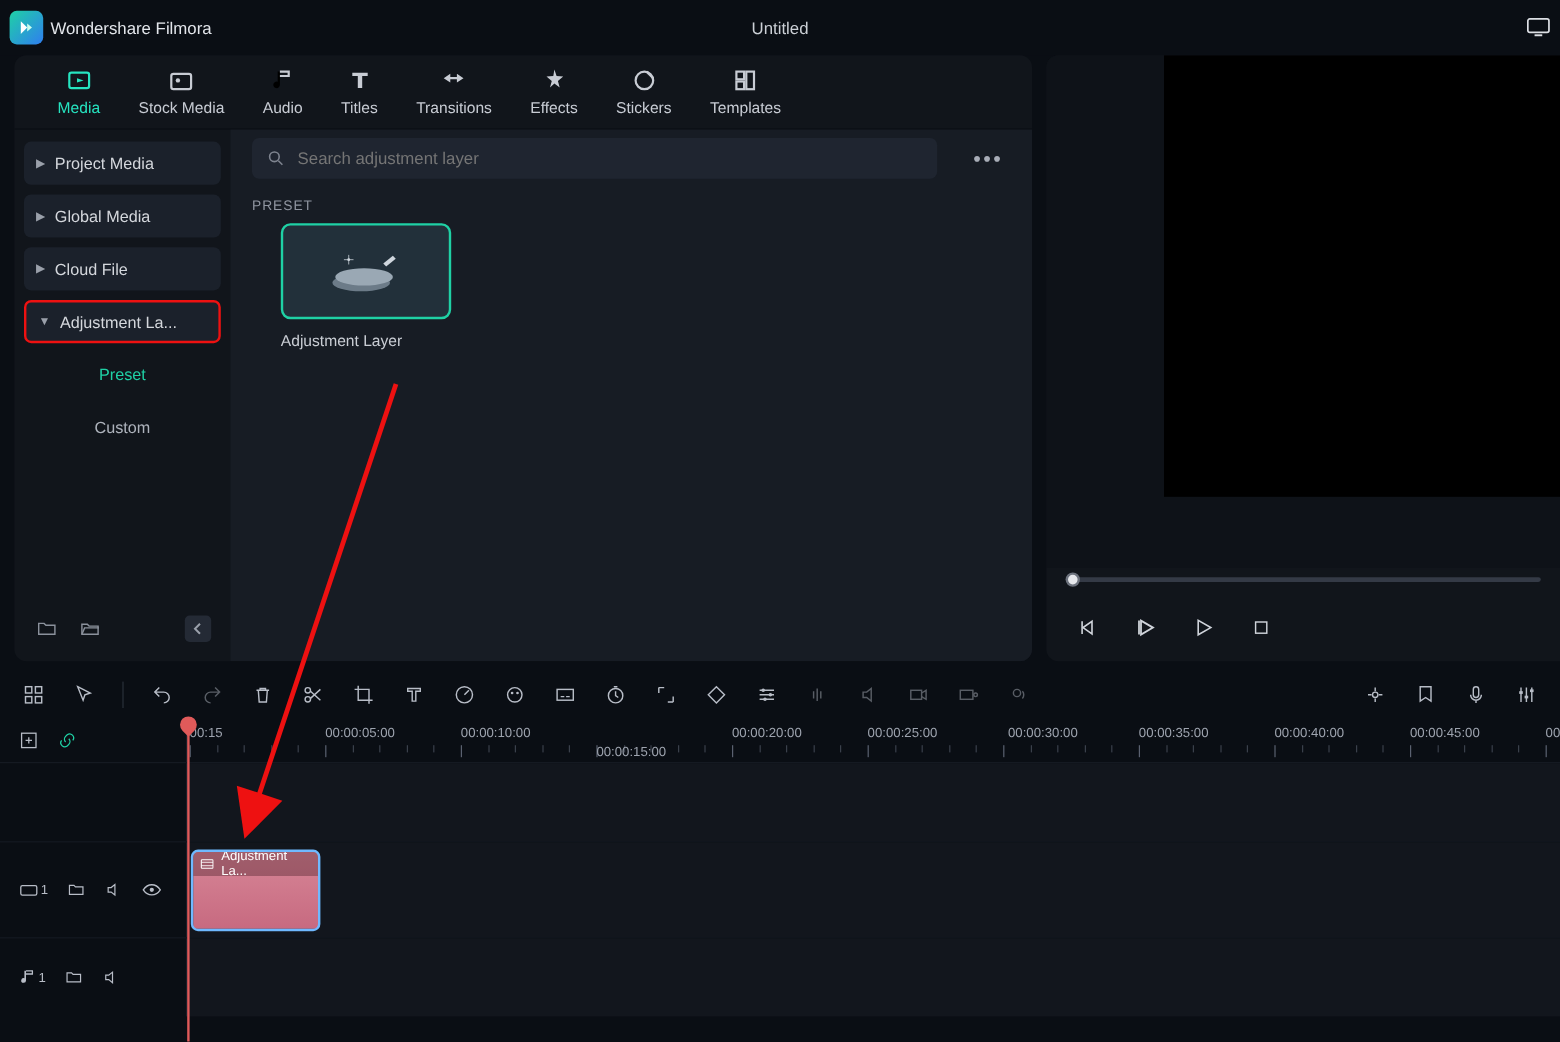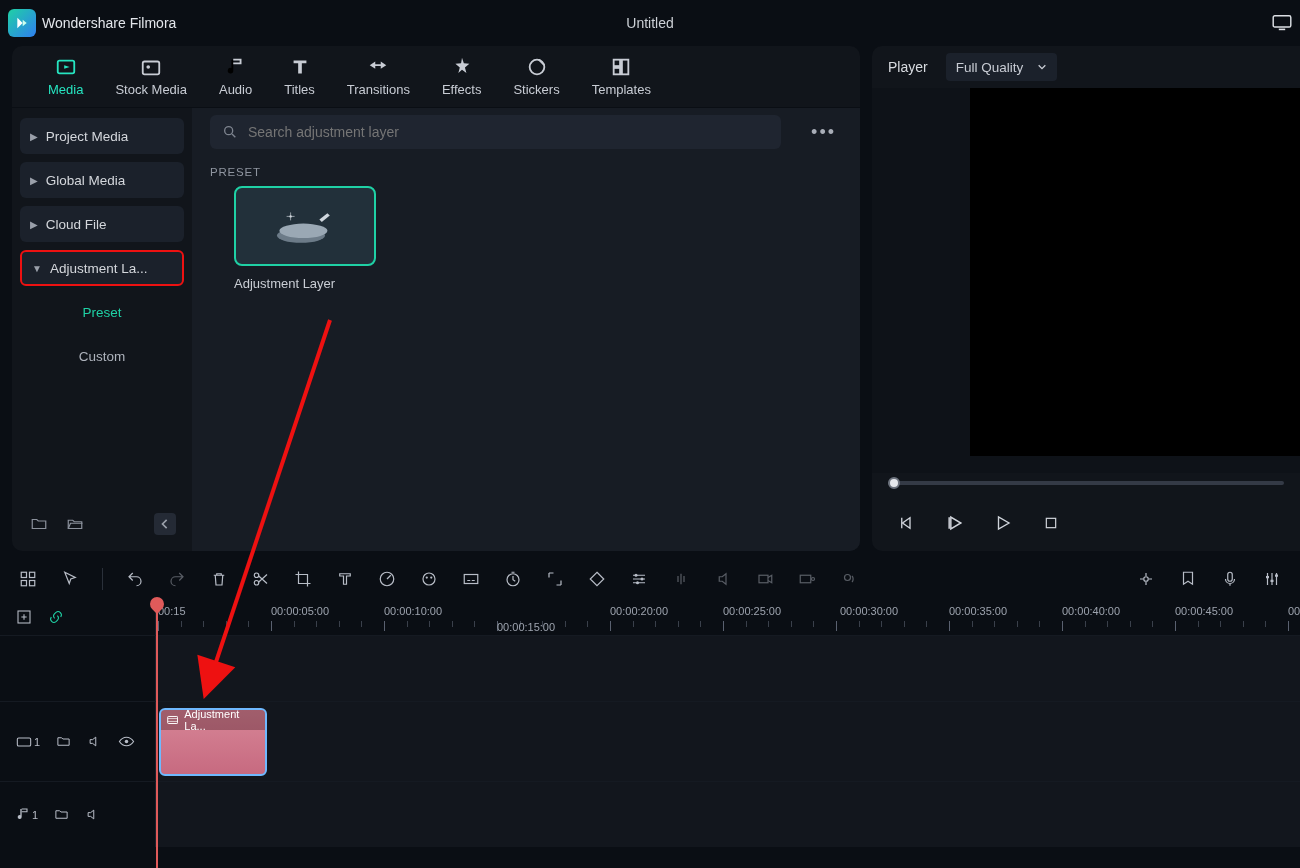--- a/index.html
+++ b/index.html
@@ -239,29 +239,20 @@
                 </svg>
             </div>
             <div class="thumb-label">Adjustment Layer</div>
           </div>
         </div>
       </div>
     </div>
   </div>
 
   <div class="player">
-    <div class="player-head">
-      <span class="label">Player</span>
-      <div class="quality-dd">
-        <span>Full Quality</span>
-        <svg width="10" height="10" viewBox="0 0 12 12">
-            <path d="M2 4l4 4 4-4" fill="none" stroke="currentColor" stroke-width="1.6"></path>
-          </svg>
-      </div>
-    </div>
     <div class="preview-area">
       <div class="preview-black"></div>
     </div>
     <div class="scrubber">
       <div class="scrub-track">
           <div class="scrub-head"></div>
         </div>
     </div>
     <div class="player-controls">
       <span class="pc-btn">

